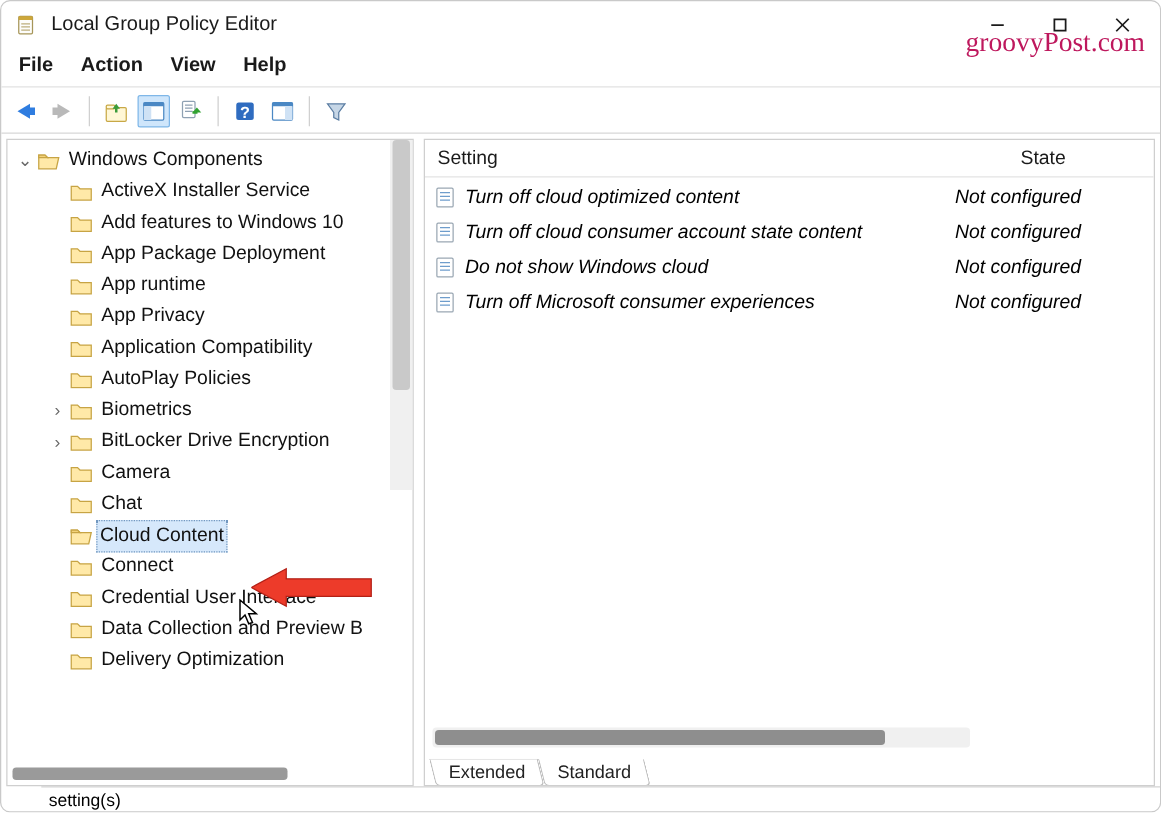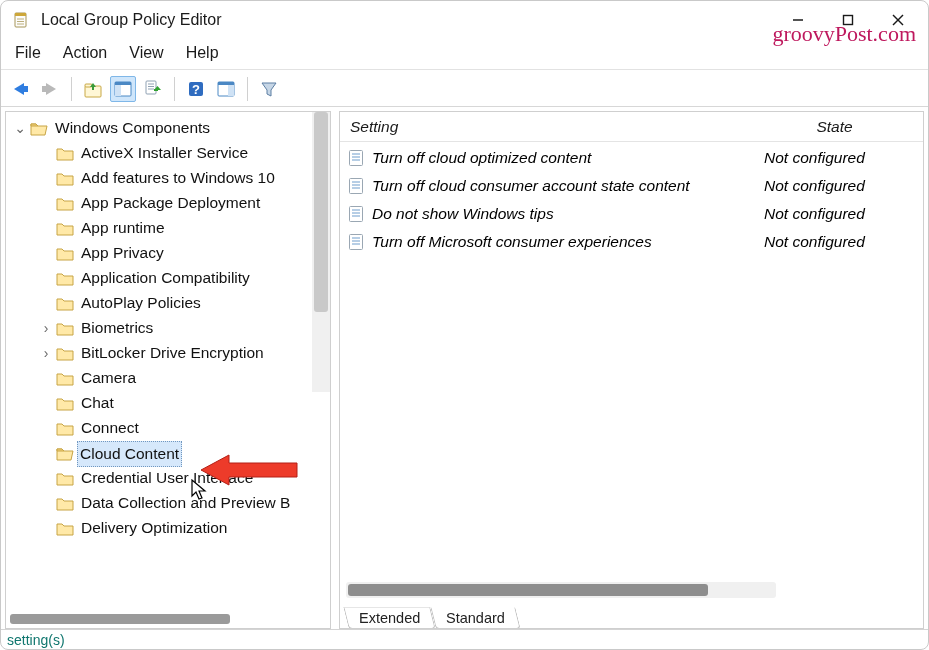--- a/index.html
+++ b/index.html
@@ -55,21 +55,21 @@
   
   .menubar {
     height: 28px;
     display: flex;
     align-items: center;
     gap: 22px;
     padding: 0 14px;
     font-size: 16px;
     color: #1a1a1a;
   }
-  .menubar span { cursor: default; }
+  .menubar span { cursor: default; font-weight: bold; }
 
   .menubar-underline {
     height: 1px;
     background: #e2e2e2;
     margin: 2px 0 0 0;
   }
 
   
   .toolbar {
     height: 36px;
@@ -179,21 +179,20 @@
   }
 
   
   .list-header {
     display: flex;
     height: 30px;
     align-items: center;
     border-bottom: 1px solid #e4e4e4;
     font-size: 15.5px;
     color: #1a1a1a;
-    font-style: italic;
   }
   .col-setting { width: 420px; padding-left: 10px; }
   .col-state   { flex: 1; text-align: center; padding-right: 14px; }
 
   .list-body { padding-top: 2px; font-style: italic; }
   .list-row {
     display: flex;
     align-items: center;
     height: 28px;
     font-size: 15.5px;
@@ -245,21 +244,22 @@
   .tab.inactive { background: #fff; color: #222; border-top-color:#e6e6e6;}
   .tab.active   { background: #fff; color: #222; border-top: 1px solid #fff; font-weight:400; }
 
   
   .statusbar {
     height: 20px;
     border-top: 1px solid #d4d4d4;
     font-size: 14px;
     padding: 0 6px;
     display: flex; align-items: center;
-    color: #0f766e;
+    color: #000000;
+    margin-left: 32px;
   }
 
   
   .watermark {
     position: absolute;
     right: 12px; top: 20px;
     font-family: Georgia, 'Times New Roman', serif;
     font-size: 22px;
     color: #be185d;
     pointer-events: none;
@@ -498,38 +498,38 @@
         </div>
         <div class="tree-row level-1">
           <span class="exp blank">·</span>
             <span class="folder-icon">
               <svg width="18" height="14" viewBox="0 0 18 14">
                 <path d="M1 2 L6 2 L8 4 L17 4 L17 13 L1 13 Z" fill="#ffe9a8" stroke="#c7a444"></path>
               </svg>
             </span>
           <span class="label">Chat</span>
         </div>
-        <div class="tree-row level-1">
-          <span class="exp blank">·</span>
-            <span class="folder-icon">
-              <svg width="18" height="14" viewBox="0 0 18 14">
-                <path d="M1 2 L6 2 L8 4 L17 4 L17 13 L1 13 Z" fill="#ffe9a8" stroke="#c7a444"></path>
-              </svg>
-            </span>
-          <span class="label">Connect</span>
-        </div>
         <div class="tree-row level-1 selected">
           <span class="exp blank">·</span>
           <span class="folder-icon">
               <svg width="18" height="15" viewBox="0 0 18 15">
                 <path d="M1 3 L6 3 L8 5 L17 5 L15 14 L1 14 Z" fill="#ffe9a8" stroke="#c7a444"></path>
                 <path d="M1 3 L6 3 L8 5 L1 5 Z" fill="#f3d27a" stroke="#c7a444"></path>
               </svg>
             </span>
           <span class="label">Cloud Content</span>
+        </div>
+        <div class="tree-row level-1">
+          <span class="exp blank">·</span>
+            <span class="folder-icon">
+              <svg width="18" height="14" viewBox="0 0 18 14">
+                <path d="M1 2 L6 2 L8 4 L17 4 L17 13 L1 13 Z" fill="#ffe9a8" stroke="#c7a444"></path>
+              </svg>
+            </span>
+          <span class="label">Connect</span>
         </div>
         <div class="tree-row level-1">
           <span class="exp blank">·</span>
             <span class="folder-icon">
               <svg width="18" height="14" viewBox="0 0 18 14">
                 <path d="M1 2 L6 2 L8 4 L17 4 L17 13 L1 13 Z" fill="#ffe9a8" stroke="#c7a444"></path>
               </svg>
             </span>
           <span class="label">Credential User Interface</span>
         </div>
@@ -603,21 +603,21 @@
         <div class="list-row">
           <div class="setting-cell">
             <span>
                 <svg width="16" height="18" viewBox="0 0 16 18">
                   <rect x="1.5" y="1.5" width="13" height="15" rx="1" fill="#fff" stroke="#9aa7b3"></rect>
                   <line x1="4" y1="5" x2="12" y2="5" stroke="#6e9dcc"></line>
                   <line x1="4" y1="8" x2="12" y2="8" stroke="#6e9dcc"></line>
                   <line x1="4" y1="11" x2="12" y2="11" stroke="#6e9dcc"></line>
                 </svg>
               </span>
-            <span>Do not show Windows tips</span>
+            <span>Do not show Windows cloud</span>
           </div>
           <div class="state-cell">Not configured</div>
         </div>
 
         <div class="list-row">
           <div class="setting-cell">
             <span>
                 <svg width="16" height="18" viewBox="0 0 16 18">
                   <rect x="1.5" y="1.5" width="13" height="15" rx="1" fill="#fff" stroke="#9aa7b3"></rect>
                   <line x1="4" y1="5" x2="12" y2="5" stroke="#6e9dcc"></line>

